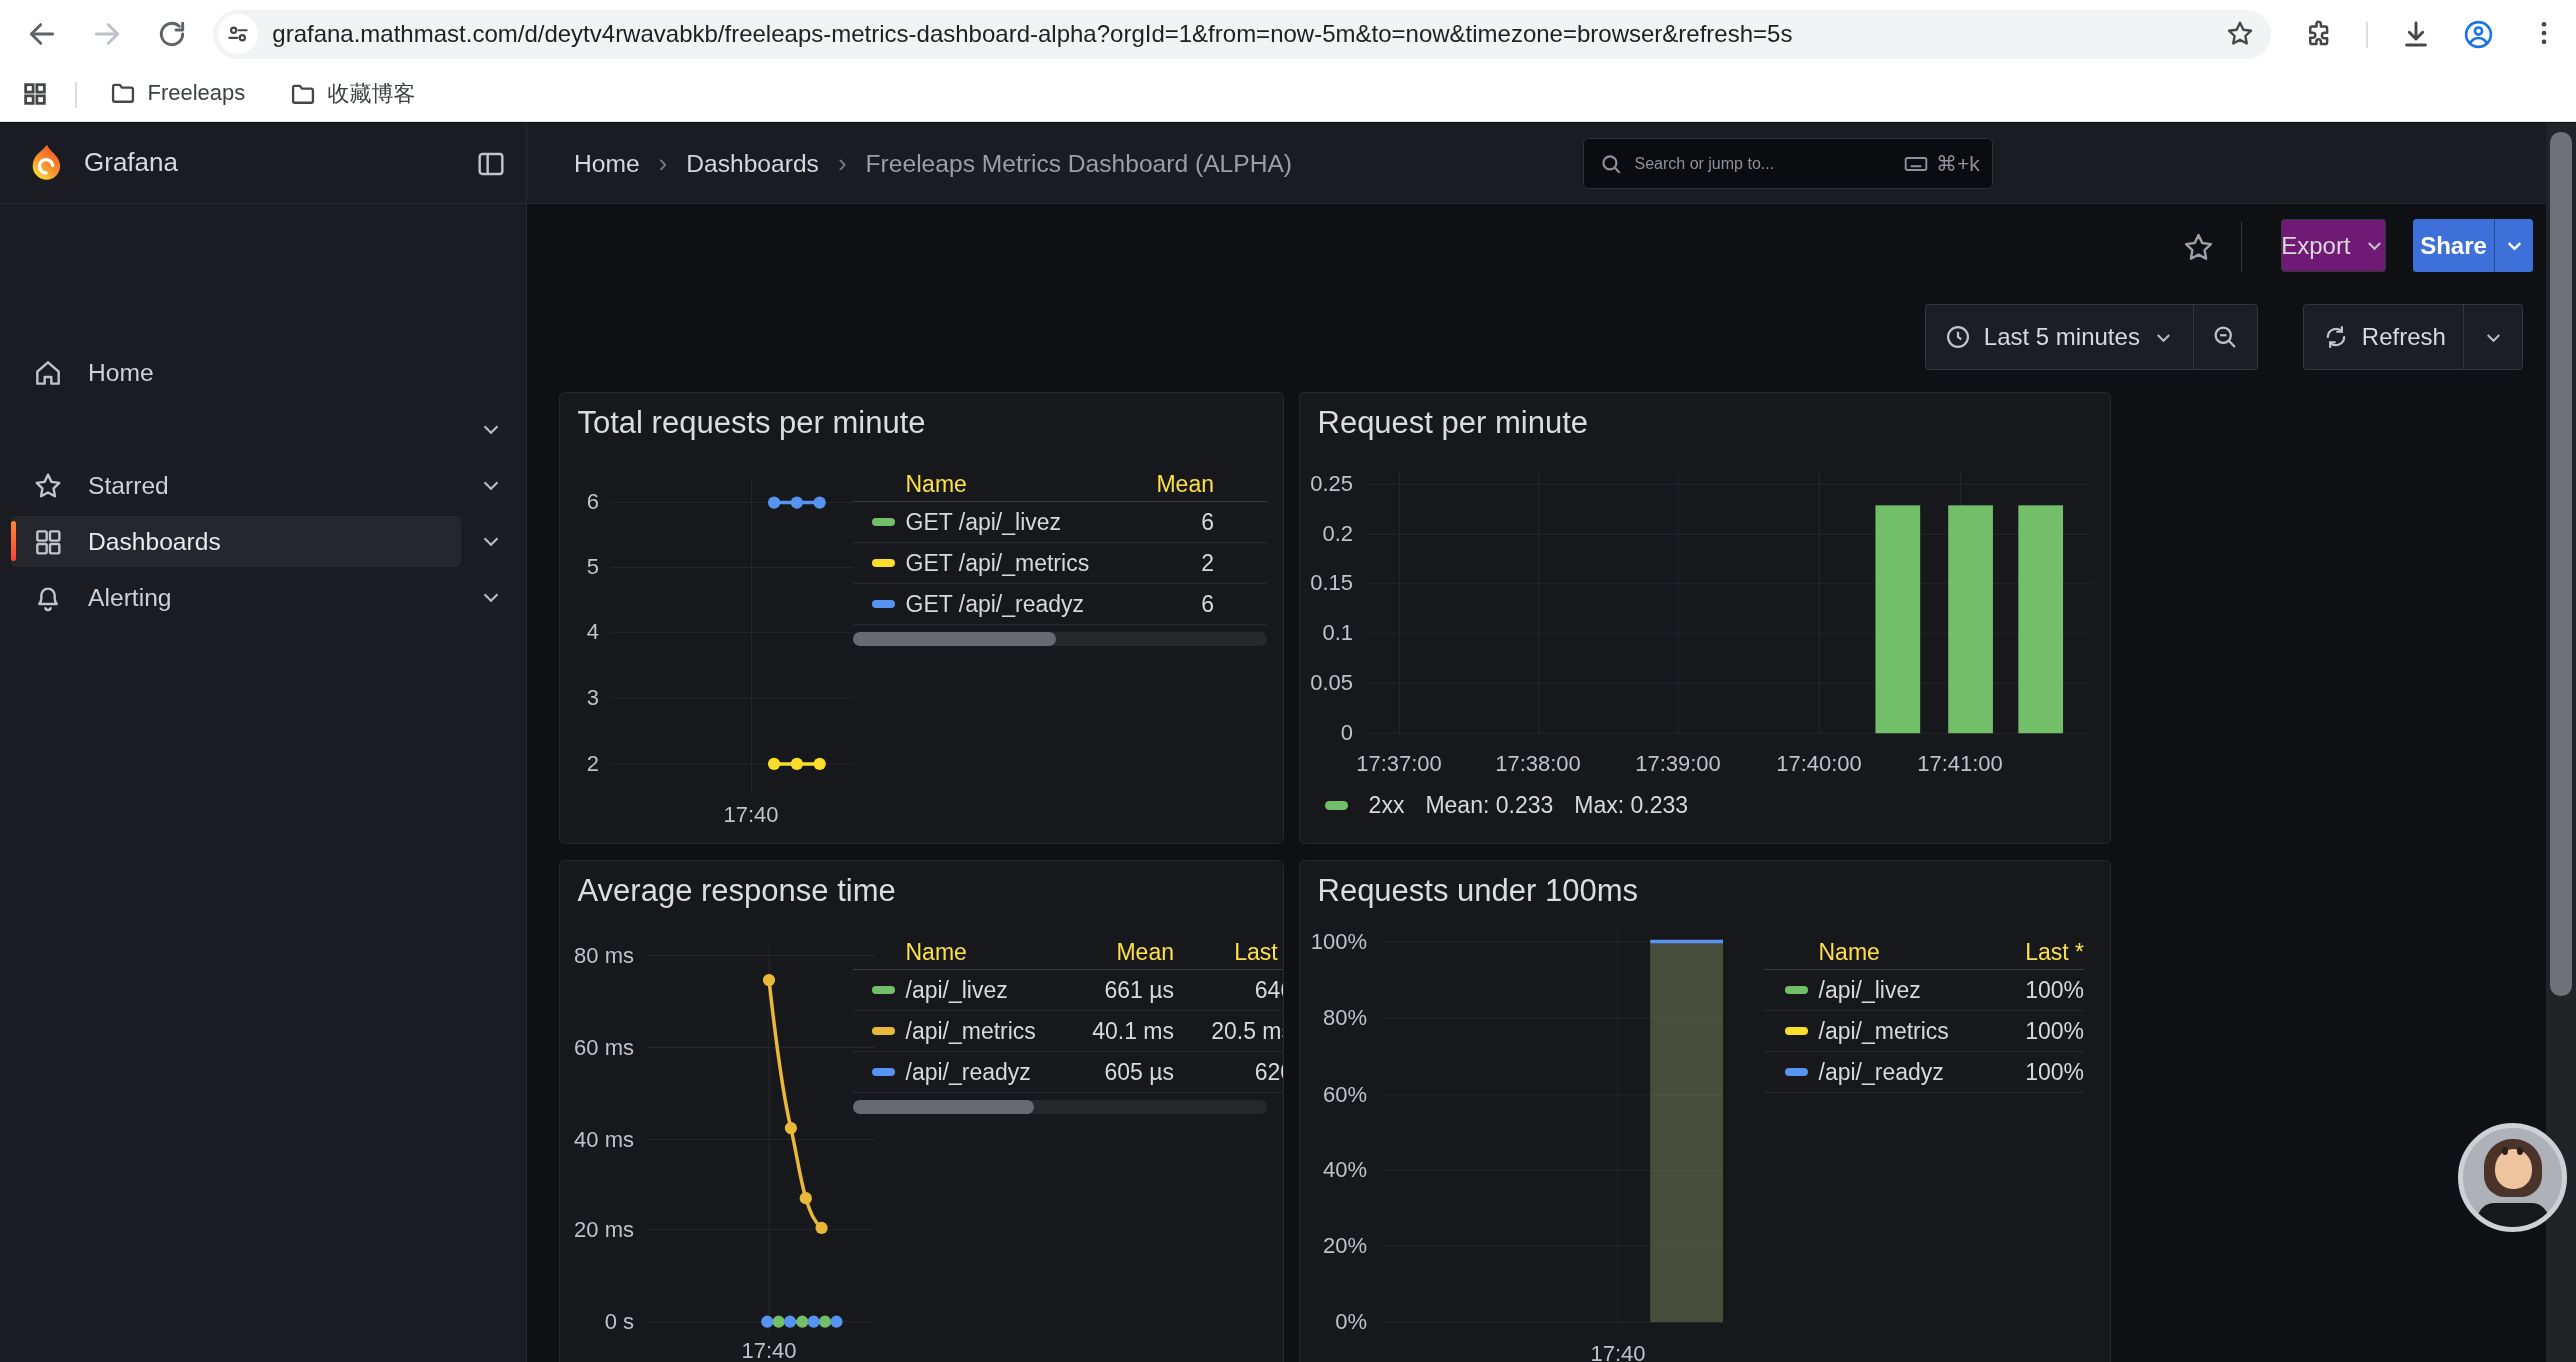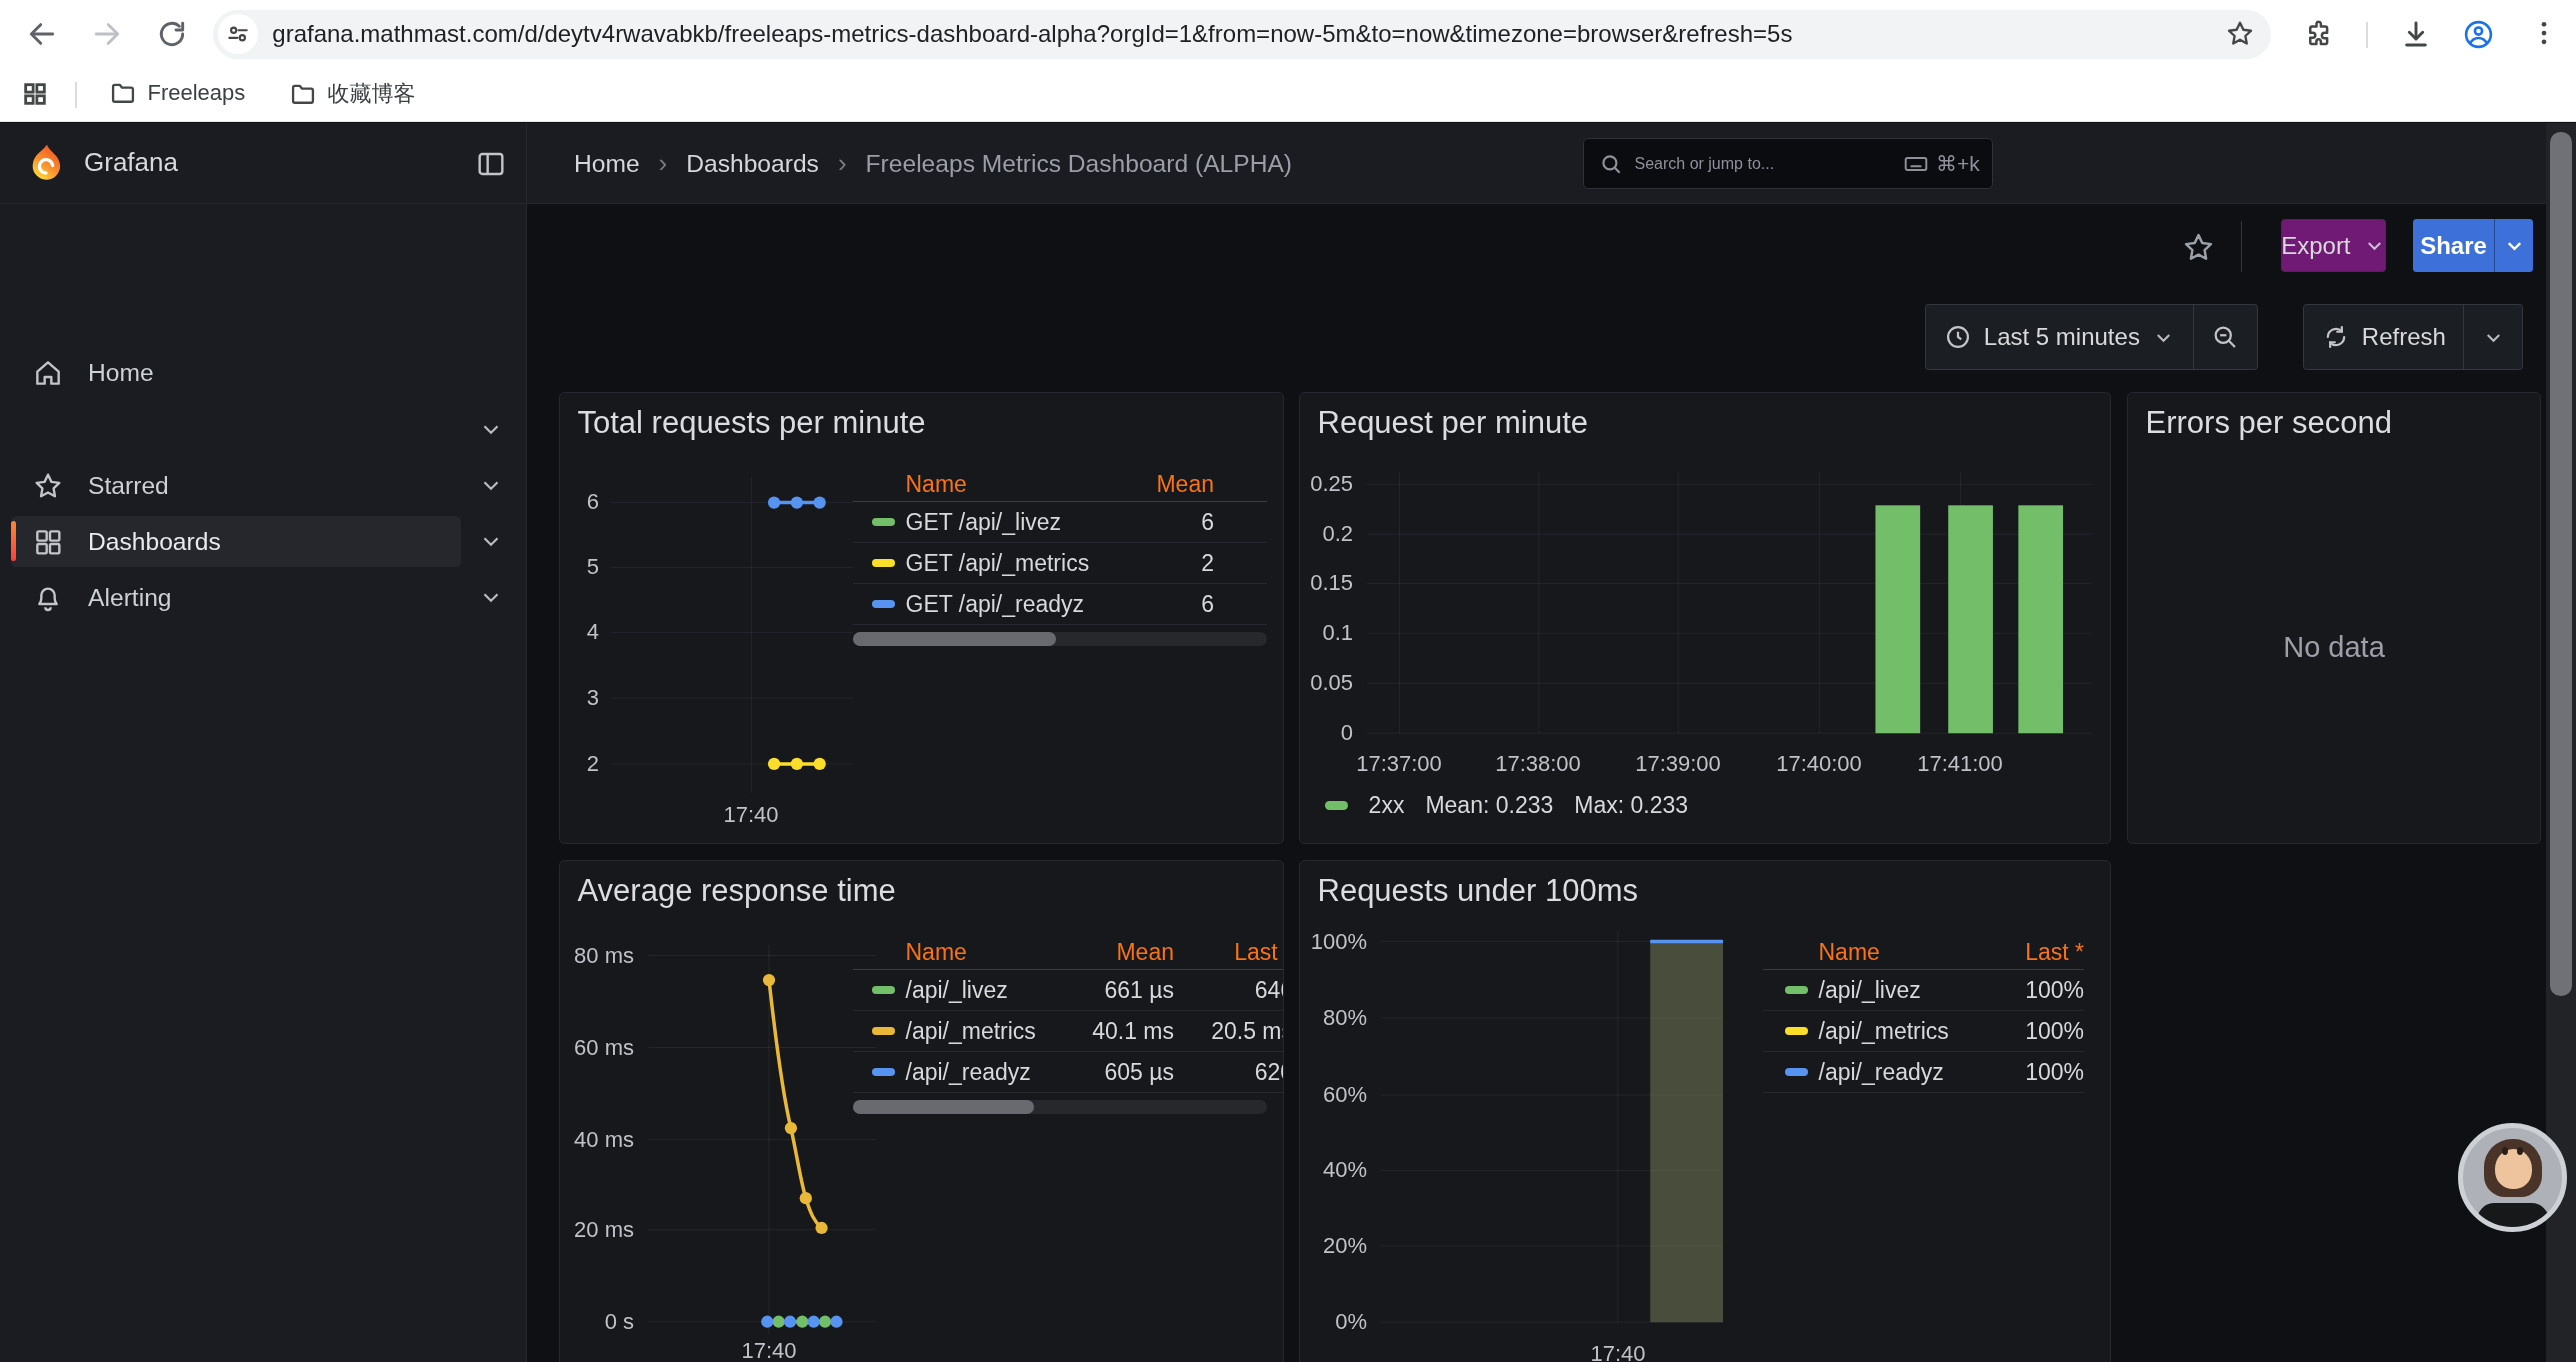--- a/index.html
+++ b/index.html
@@ -58,21 +58,21 @@
   .panel { position:absolute; background:#16181C; border:0.9px solid #26282E; border-radius:5.3px; overflow:hidden; }
   .panel-title { position:absolute; left:17.5px; top:12.3px; font-size:31px; font-weight:500; color:#DCDDE0; }
   .yt, .xt { position:absolute; font-size:22px; color:#C0C2C7; line-height:26px; }
   .yt { text-align:right; }
   .xt { text-align:center; }
   .legend { position:absolute; font-size:23px; }
   .lrow { display:flex; align-items:center; height:41px; border-bottom:0.9px solid #26282E; }
   .lrow.lhead { height:35px; border-bottom:0.9px solid #3A3C42; color:#6E9FFF; font-weight:500; }
   .lsw { width:23px; height:8.8px; border-radius:4.4px; margin-left:19px; flex:none; }
   .lname { margin-left:10.5px; flex:1; color:#D8D9DA; white-space:nowrap; }
-  .lhead .lname, .lhead .lval { color:#f97316; }
+  .lhead .lname, .lhead .lval { color:#fde047; }
   .lval { flex:none; text-align:right; color:#D8D9DA; white-space:nowrap; }
   .lscroll { height:14px; background:#26282C; border-radius:7px; margin-top:7px; position:relative; }
   .lthumb { position:absolute; left:0; top:0; height:14px; background:#686A6F; border-radius:7px; }
   .c-green { background:#73BF69; } .c-yellow { background:#FADE2A; } .c-gold { background:#EAB839; } .c-blue { background:#5794F2; }
   .nodata { position:absolute; left:0; width:100%; text-align:center; font-size:29px; color:#9DA0A8; }
 
   
   .pg-track { position:absolute; left:2546px; top:0px; width:30px; height:1240px; background:#222327; }
   .pg-thumb { position:absolute; left:3.5px; top:8.8px; width:22px; height:864px; background:#6F7176; border-radius:10.5px; }
 
@@ -460,24 +460,20 @@
     <div class="xt" style="left:590px;top:358px;width:140px;">17:41:00</div>
 
     <div class="abs" style="left:24.6px;top:399px;display:flex;align-items:center;gap:21px;font-size:23px;color:#D8D9DA;">
       <span class="lsw c-green" style="margin-left:0;"></span>
       <span>2xx</span>
       <span>Mean: 0.233</span>
       <span>Max: 0.233</span>
     </div>
   </div>
 
-  <div class="panel" style="left:2127px;top:269px;width:414px;height:452px;">
-    <div class="panel-title">Errors per second</div>
-    <div class="nodata" style="top:238px;">No data</div>
-  </div>
 
   <div class="panel" style="left:559px;top:737px;width:725px;height:526px;">
     <div class="panel-title">Average response time</div>
 
     <div class="yt" style="left:0;top:82px;width:74px;">80 ms</div>
     <div class="yt" style="left:0;top:174px;width:74px;">60 ms</div>
     <div class="yt" style="left:0;top:266px;width:74px;">40 ms</div>
     <div class="yt" style="left:0;top:356px;width:74px;">20 ms</div>
     <div class="yt" style="left:0;top:448px;width:74px;">0 s</div>
 

